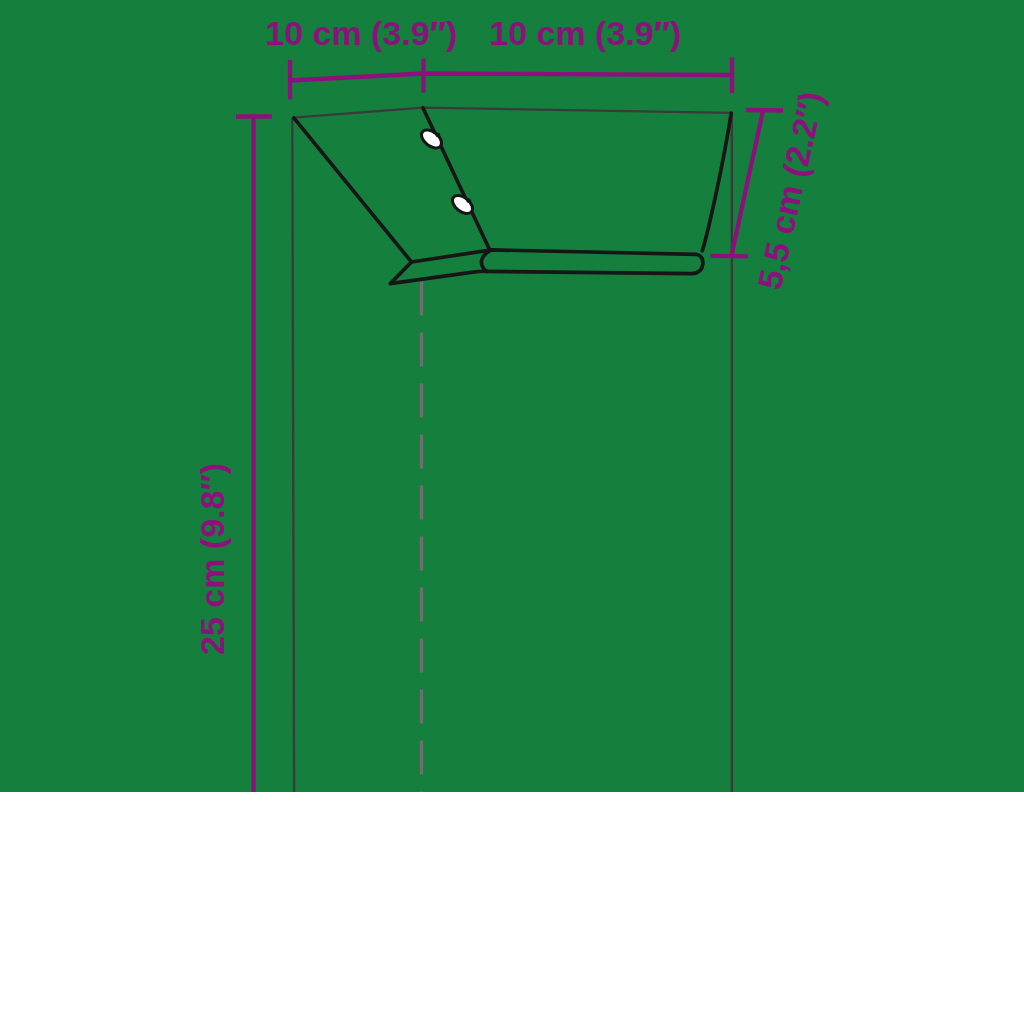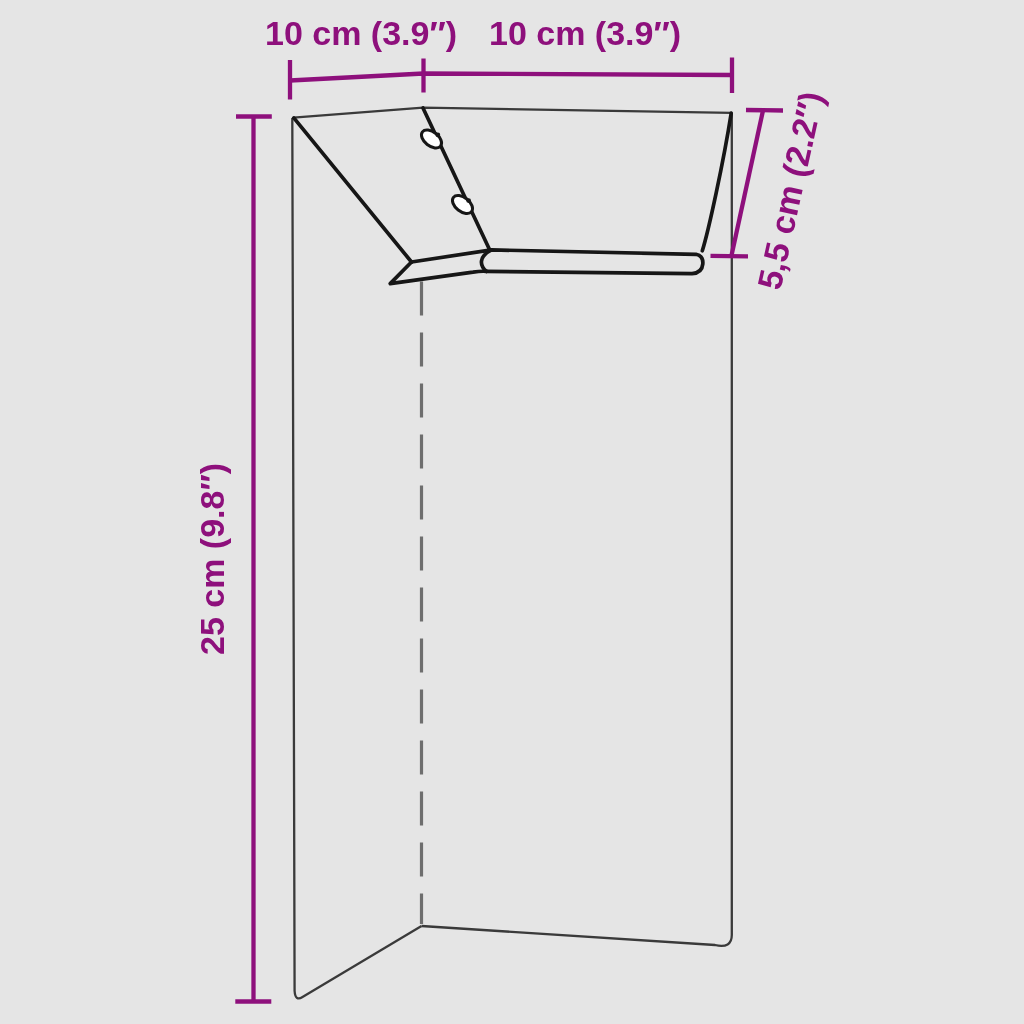--- a/index.html
+++ b/index.html
@@ -3,22 +3,22 @@
 <meta charset="utf-8">
 <style>
   html, body {
     margin: 0;
     padding: 0;
     background: #ffffff;
   }
   .canvas {
     position: relative;
     width: 1024px;
-    height: 1024px;
-    background: #e5e5e5;
+    height: 792px;
+    background: #15803d;
     overflow: hidden;
     font-family: "Liberation Sans", "DejaVu Sans", sans-serif;
   }
   svg { display: block; }
   .dim-label {
     font-family: "Liberation Sans", "DejaVu Sans", sans-serif;
     font-weight: bold;
     font-size: 34px;
     letter-spacing: 0px;
   }

